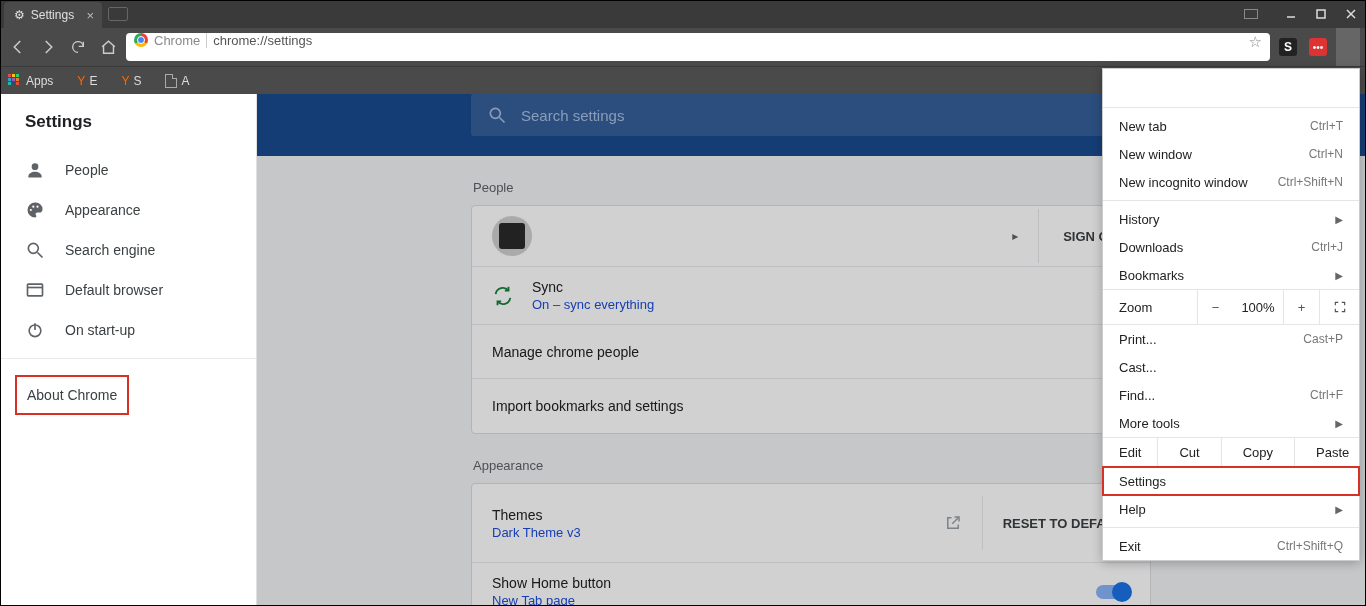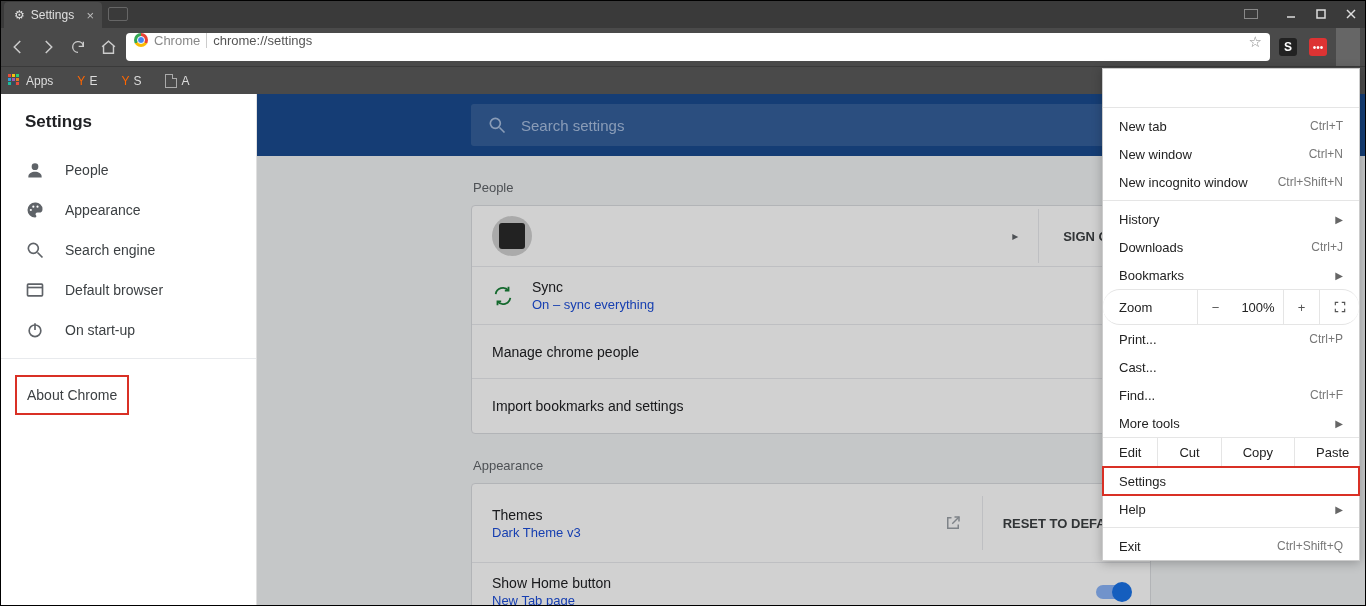--- a/index.html
+++ b/index.html
@@ -52,21 +52,21 @@
 .sbitem svg { width: 20px; height: 20px; stroke: #5f6368; fill: none; }
 .sbitem.people svg { fill: #5f6368; stroke: none; }
 .sbitem.appear svg { fill: #5f6368; stroke: none; }
 .advanced-row { display: flex; align-items: center; justify-content: space-between; padding: 14px 24px; font-size: 14px; color: #3c4043; }
 .divider { height: 1px; background: #e8eaed; margin: 8px 0; }
 .about { margin: 8px 14px; padding: 10px 10px; font-size: 14px; color: #3c4043; border: 2px solid #d93025; display: inline-block; }
 
 
 .content { flex: 1; background: #f1f3f4; overflow: hidden; position: relative; }
 .content-dim { position: absolute; inset: 0; background: rgba(0,0,0,0.18); }
-.blue-header { height: 62px; background: #1a4b8f; display: flex; align-items: center; justify-content: center; }
+.blue-header { height: 62px; background: #1a4b8f; display: flex; justify-content: center; }
 .searchbox { width: 680px; height: 42px; background: rgba(255,255,255,0.12); border-radius: 3px; display: flex; align-items: center; padding: 0 16px; gap: 14px; }
 .searchbox svg { stroke: #a9bfe0; }
 .searchbox span { color: #a9bfe0; font-size: 15px; }
 
 .section { width: 680px; margin: 24px auto 0; }
 .section-title { font-size: 13px; color: #5f6368; font-weight: 500; margin-bottom: 10px; padding-left: 2px; }
 .card { background: #fff; border: 1px solid #dadce0; border-radius: 4px; }
 .row { display: flex; align-items: center; min-height: 54px; padding: 12px 20px; border-bottom: 1px solid #e8eaed; position: relative; }
 .row:last-child { border-bottom: none; }
 .row .title { font-size: 14px; color: #202124; font-weight: 500; }
@@ -81,21 +81,21 @@
 .toggle { width: 34px; height: 14px; background: #8ab4f8; border-radius: 7px; position: absolute; right: 20px; }
 .toggle::after { content: ''; position: absolute; right: -2px; top: -3px; width: 20px; height: 20px; background: #1a73e8; border-radius: 50%; }
 
 
 .chrome-menu { position: absolute; top: 68px; right: 6px; width: 258px; background: #fff; border: 1px solid #ccc; box-shadow: 0 2px 10px rgba(0,0,0,0.25); z-index: 50; font-size: 13px; color: #222; }
 .menu-gap { height: 34px; }
 .mitem { display: flex; align-items: center; justify-content: space-between; height: 28px; padding: 0 16px; }
 .mitem .shortcut { color: #777; font-size: 12px; }
 .mitem.sub .tri { color: #666; font-size: 10px; }
 .msep { height: 1px; background: #e5e5e5; margin: 4px 0; }
-.zoom-row { display: flex; align-items: center; height: 36px; border-top: 1px solid #e5e5e5; border-bottom: 1px solid #e5e5e5; border-radius: 17px; }
+.zoom-row { display: flex; align-items: center; height: 36px; border-top: 1px solid #e5e5e5; border-bottom: 1px solid #e5e5e5; }
 .zoom-row .zlabel { padding: 0 16px; flex: 1; }
 .zoom-row .zbtn { width: 36px; text-align: center; border-left: 1px solid #e5e5e5; height: 100%; display:flex; align-items:center; justify-content:center; color: #555; }
 .zoom-row .zval { width: 50px; text-align: center; }
 .zoom-row .full { width: 40px; border-left: 1px solid #e5e5e5; height: 100%; display:flex; align-items:center; justify-content:center;}
 .edit-row { display:flex; height: 30px; border-top:1px solid #e5e5e5; }
 .edit-row .elabel { padding: 0 16px; display:flex; align-items:center; flex:1;}
 .edit-row .ebtn { border-left: 1px solid #e5e5e5; padding: 0 21px; display:flex; align-items:center; }
 .mitem.settings-hl { outline: 2px solid #d93025; outline-offset: -1px; }
 </style>
 </head>
@@ -355,21 +355,21 @@
     <span class="zval">100%</span>
     <span class="zbtn">+</span>
     <span class="full">
         <svg width="14" height="14" viewBox="0 0 24 24" stroke="#555" fill="none" stroke-width="2">
           <path d="M4 9V4h5M20 9V4h-5M4 15v5h5M20 15v5h-5"></path>
         </svg>
       </span>
   </div>
   <div class="mitem">
       <span>Print...</span>
-      <span class="shortcut">Ctrl+P</span>
+      <span class="shortcut">Cast+P</span>
     </div>
   <div class="mitem">
       <span>Cast...</span>
     </div>
   <div class="mitem">
       <span>Find...</span>
       <span class="shortcut">Ctrl+F</span>
     </div>
   <div class="mitem sub">
       <span>More tools</span>

